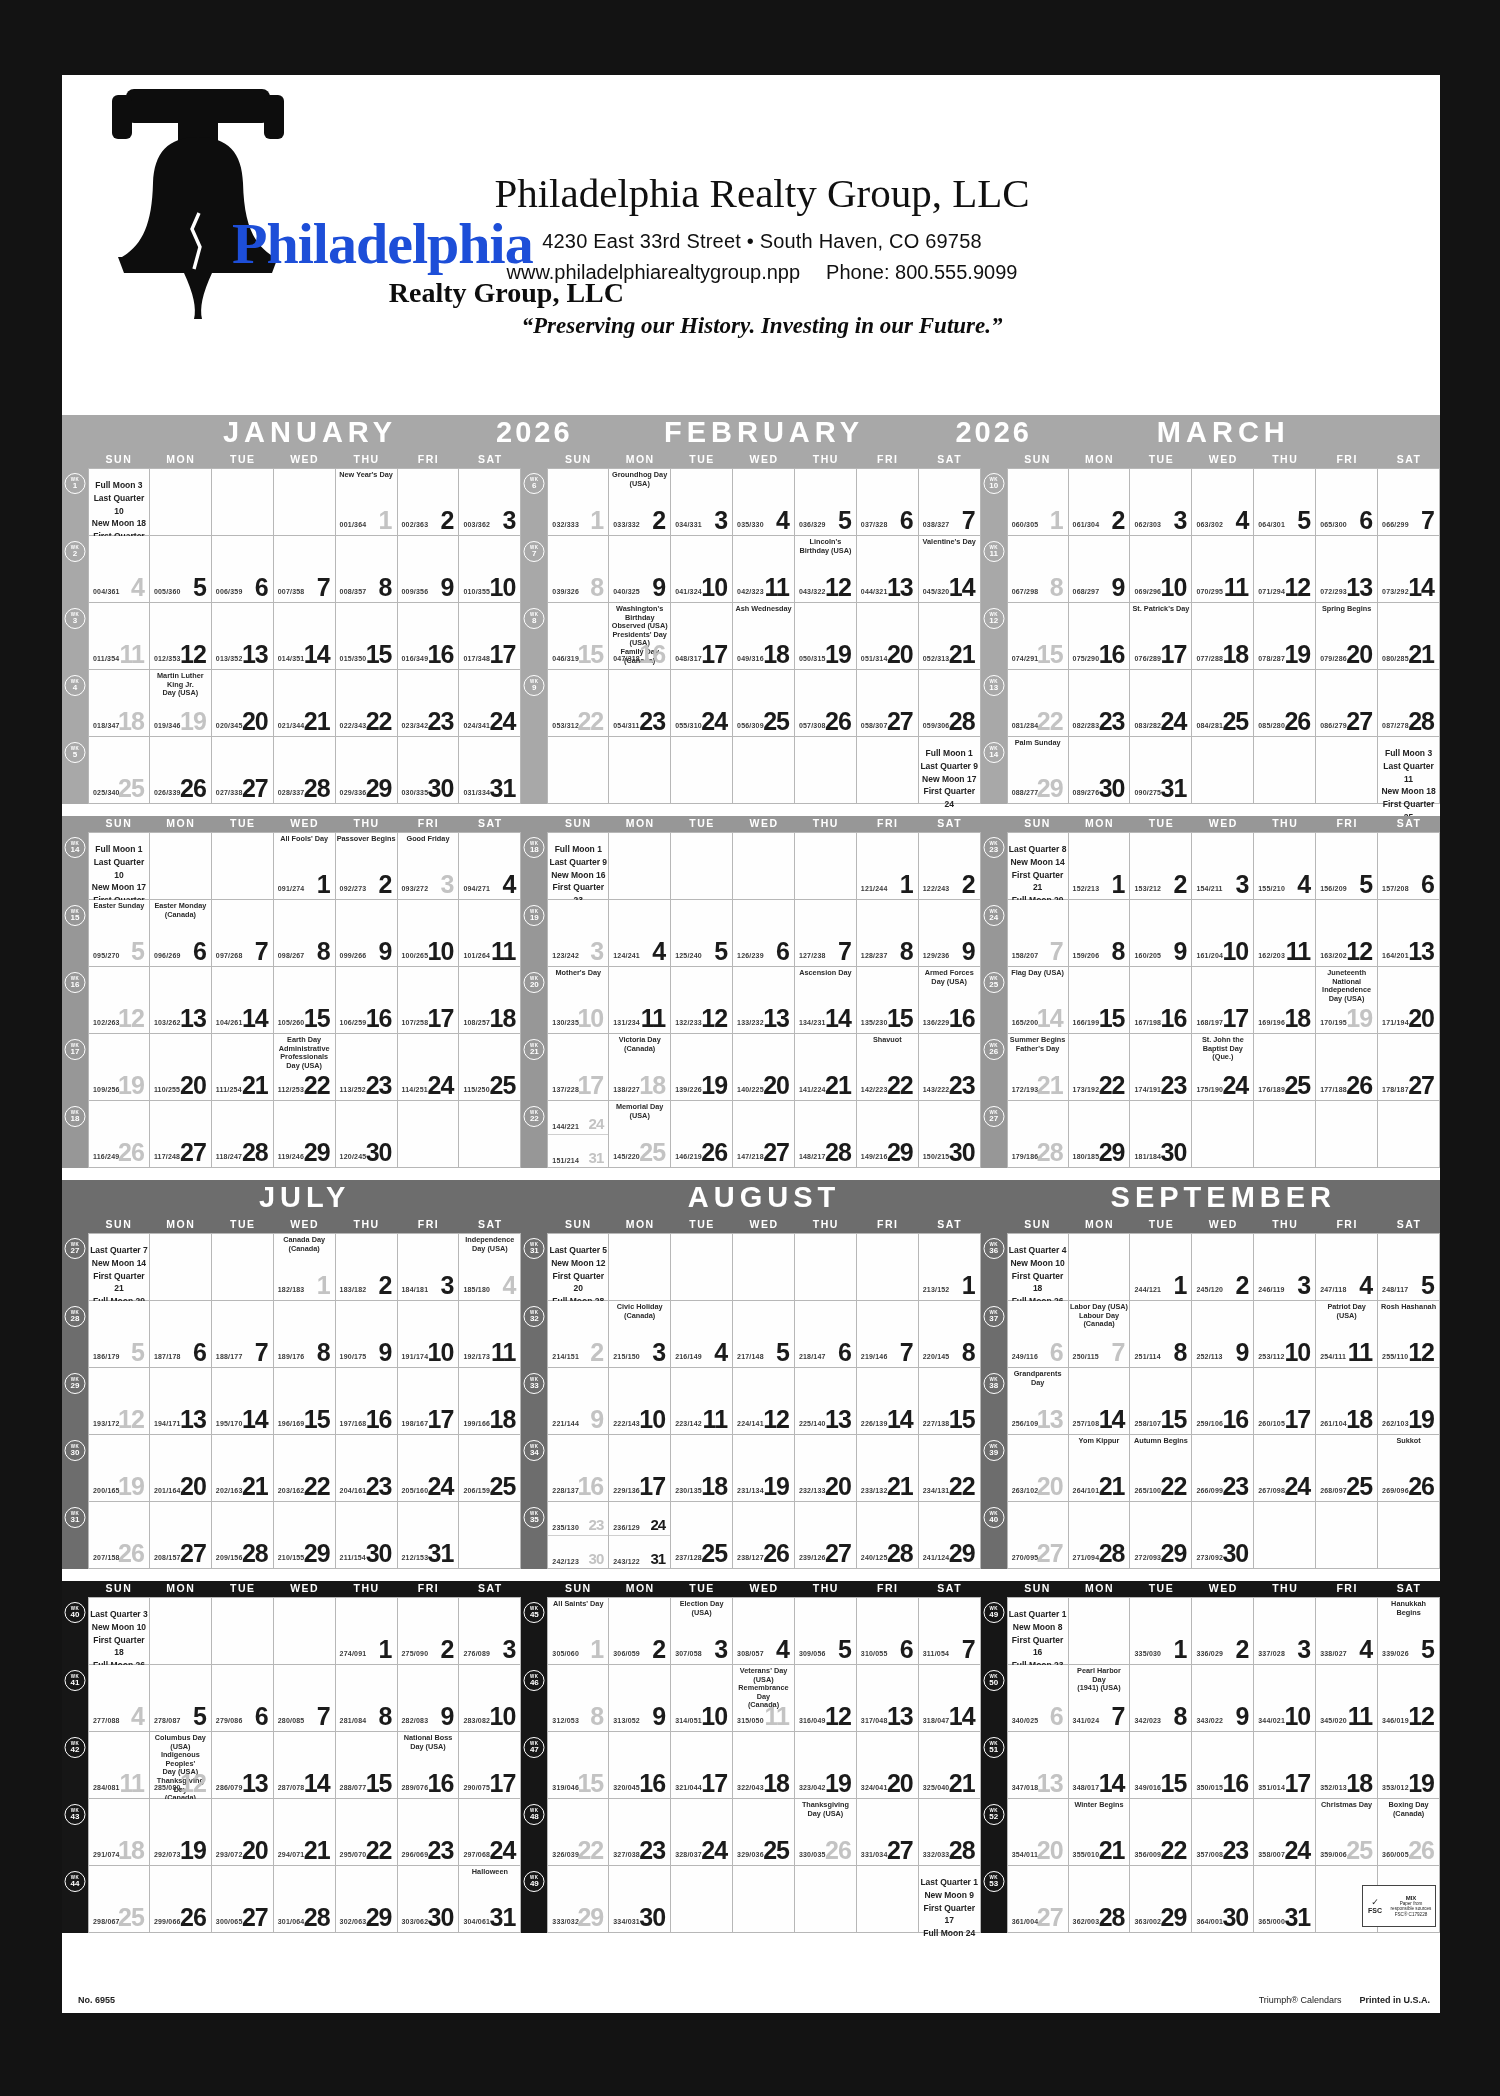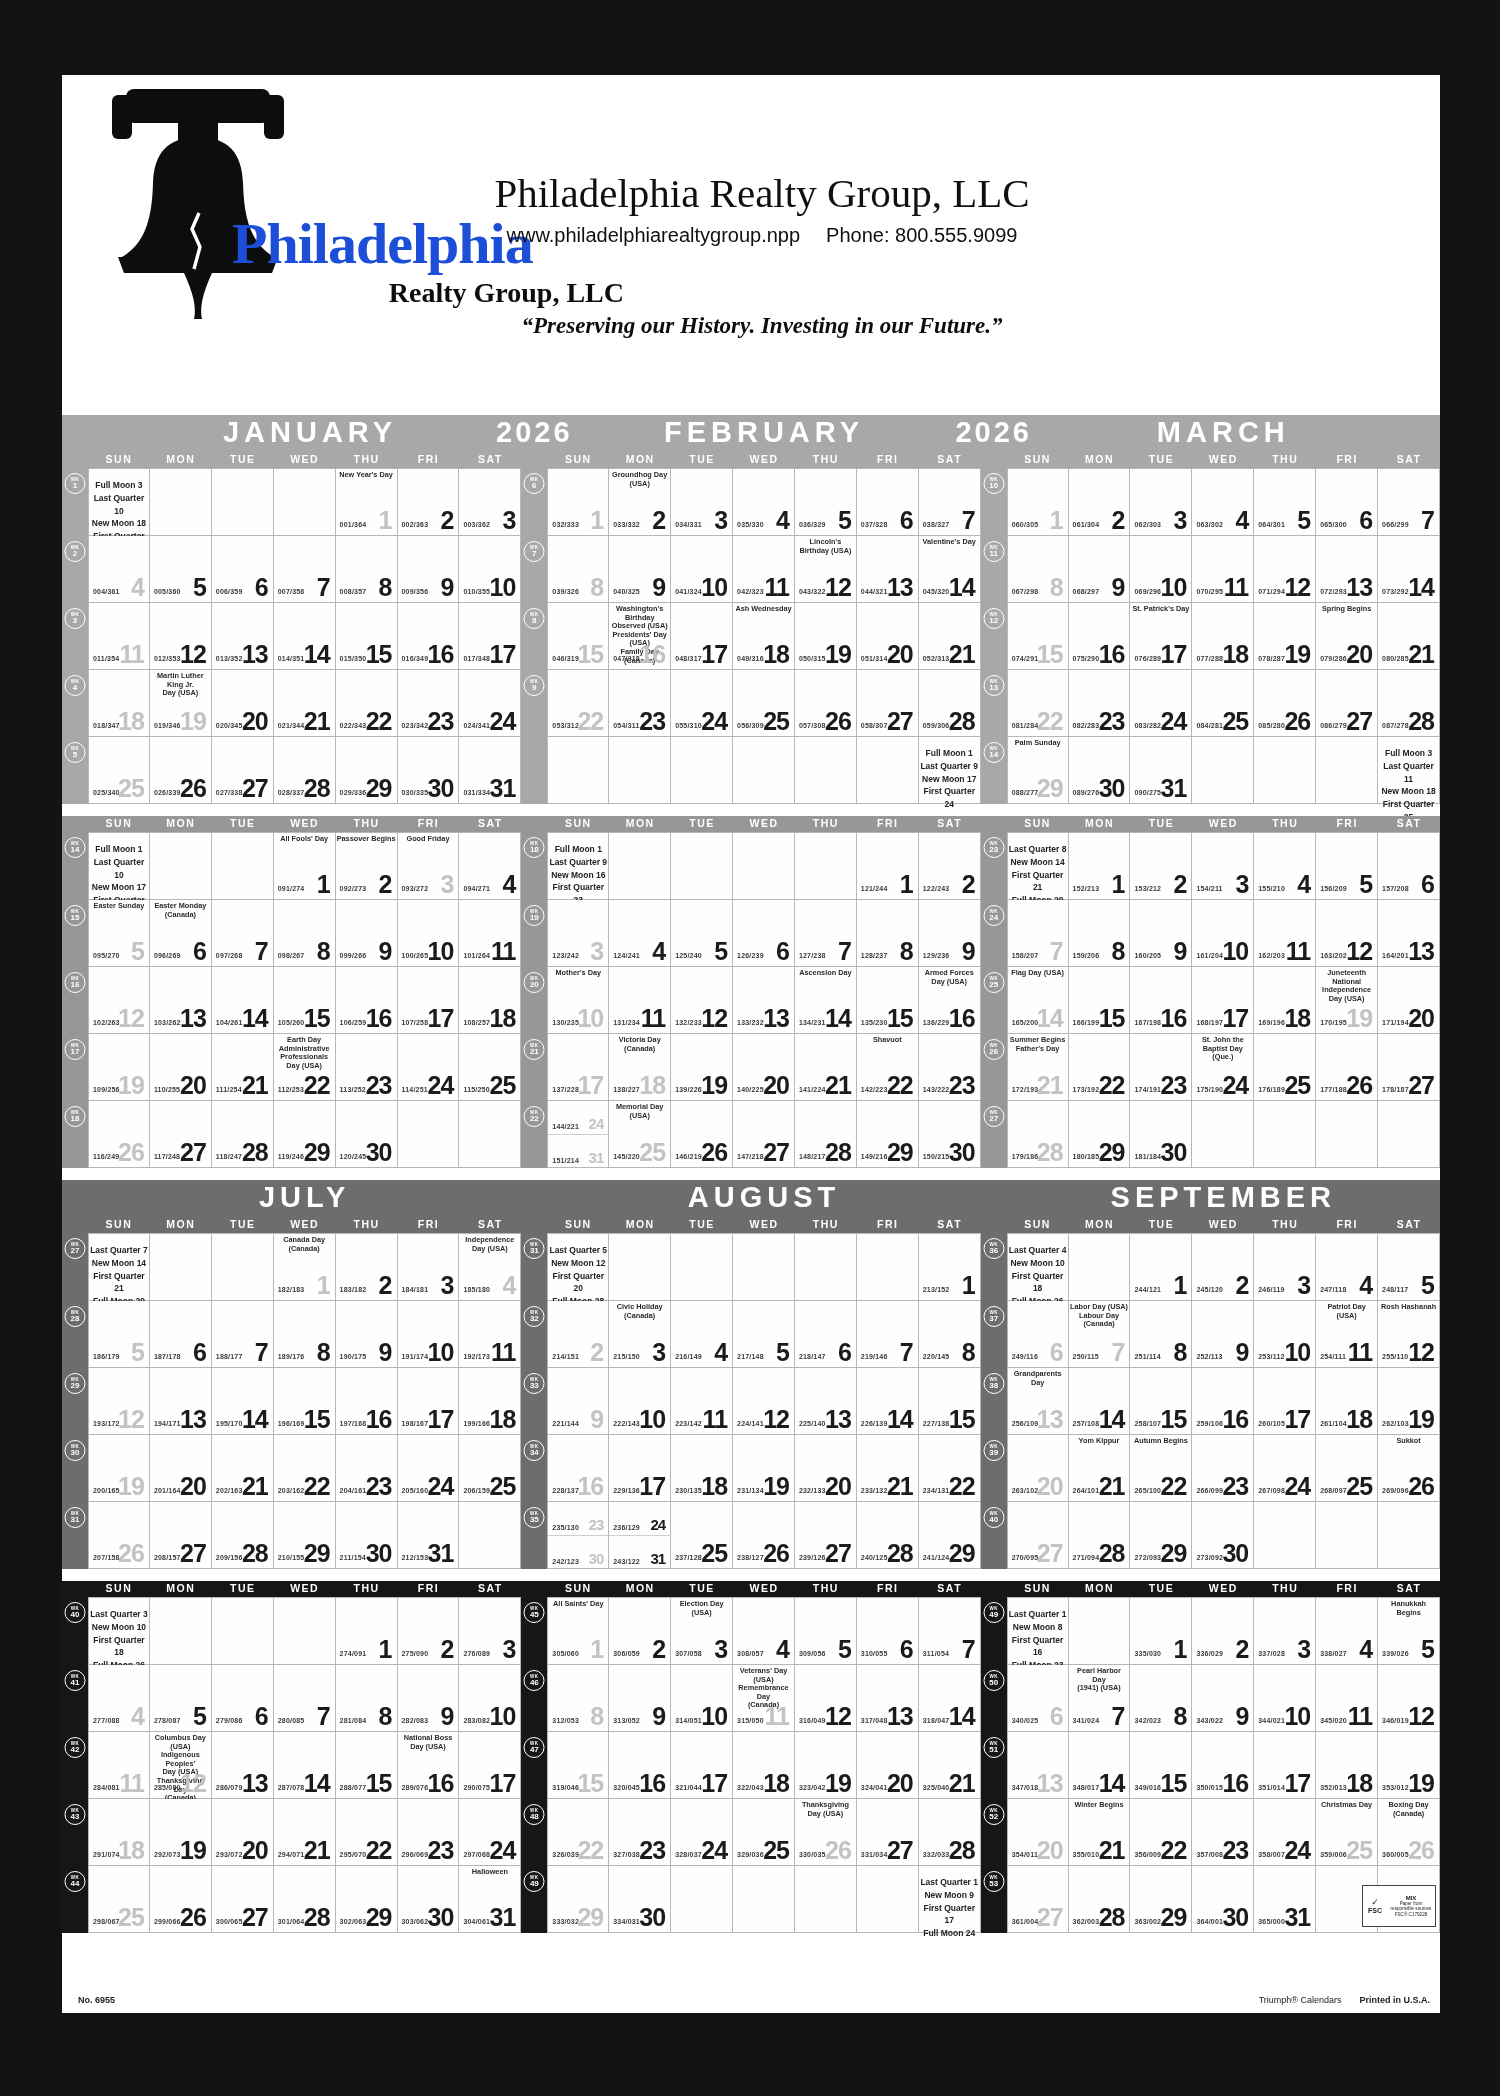--- a/index.html
+++ b/index.html
@@ -89,20 +89,21 @@
         <path d="M86,186 q14,30 10,46 l8,0 q-4,-16 10,-46 Z"></path>
       </g>
       <path d="M96,182 l6,-22 l-8,-18 l7,-16" stroke="#ffffff" stroke-width="3.4" fill="none"></path>
     </svg>
     <div class="logo-text">
       <div class="logo-line1">Philadelphia</div>
       <div class="logo-line2">Realty Group, LLC</div>
     </div>
     <div class="hdr-block">
       <div class="hdr-title">Philadelphia Realty Group, LLC</div>
+      <div class="hdr-address">4230 East 33rd Street  •  South Haven, CO 69758</div>
       <div class="hdr-web">
         <span>www.philadelphiarealtygroup.npp</span><span class="gap"></span><span>Phone: 800.555.9099</span>
       </div>
     </div>
     <div class="hdr-tagline">“Preserving our History. Investing in our Future.”</div>
   </div>
 
   <div class="bands" id="bands">
       <div class="band" style="--bc: #a8a8a8;">
         <div class="title-bar">

